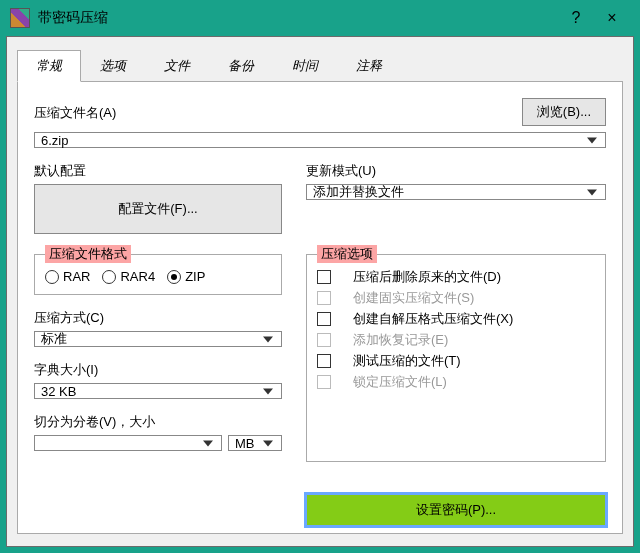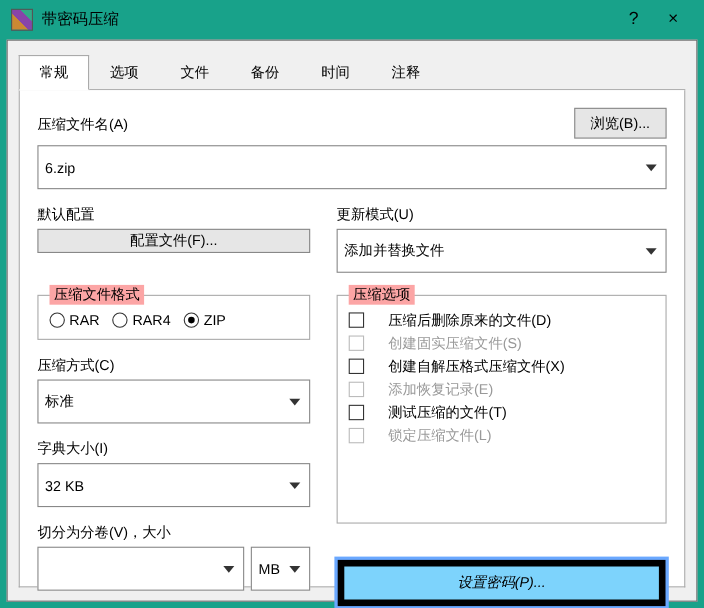--- a/index.html
+++ b/index.html
@@ -2,47 +2,47 @@
 <html><head>
 <meta charset="utf-8">
 <style>
 * { box-sizing: border-box; margin: 0; padding: 0; font-family: "Microsoft YaHei", "SimSun", sans-serif; font-size: 13px; }
 body { background: #18a28a; width: 640px; height: 553px; overflow: hidden; }
 .titlebar { height: 36px; background: #18a28a; display: flex; align-items: center; padding: 0 10px; color: #000; }
 .titlebar .icon { width: 20px; height: 20px; margin-right: 8px; }
 .titlebar .title { flex: 1; font-size: 14px; }
 .titlebar .tbbtn { width: 36px; text-align: center; font-size: 16px; cursor: pointer; }
 .client { background: #f0f0f0; margin: 0 6px 6px 6px; height: 511px; border: 1px solid #6b6b6b; padding: 10px 10px 0 10px; }
-.tabs { display: flex; border-bottom: 1px solid #aaa; margin-top: 2px; }
+.tabs { display: flex; border-bottom: 1px solid #aaa; margin-top: 2px; font-style: italic; }
 .tab { padding: 6px 18px 6px 18px; border: 1px solid transparent; position: relative; top: 1px; cursor: pointer; }
 .tab.active { background: #fff; border: 1px solid #aaa; border-bottom: 1px solid #fff; }
 .panel { background: #fff; border: 1px solid #aaa; border-top: none; padding: 16px 16px 20px 16px; height: 452px; }
 .label { margin-bottom: 4px; }
 .btn { background: #e6e6e6; border: 1px solid #888; padding: 4px 14px; cursor: pointer; font-size: 13px; }
-.wide-btn { width: 100%; background: #e6e6e6; border: 1px solid #888; padding: 1px 0; cursor: pointer; }
-.select { width: 100%; height: 40px; border: 1px solid #888; background: #fff; padding: 0 24px 0 6px; position: relative; display: flex; align-items: center; cursor: pointer; }
+.wide-btn { width: 100%; background: #e6e6e6; border: 1px solid #888; padding: 15px 0; cursor: pointer; }
+.select { width: 100%; height: 16px; border: 1px solid #888; background: #fff; padding: 0 24px 0 6px; position: relative; display: flex; align-items: center; cursor: pointer; }
 .select::after { content: ""; position: absolute; right: 8px; top: 50%; transform: translateY(-40%); border-left: 5px solid transparent; border-right: 5px solid transparent; border-top: 6px solid #333; }
 .fieldset { border: 1px solid #aaa; padding: 10px 10px 10px 10px; margin-top: 6px; position: relative; }
 .legend { position: absolute; top: -10px; left: 10px; background: #fca5a5; padding: 0 4px; }
 .radio-row { display: flex; gap: 12px; align-items: center; margin-top: 4px; }
 .radio { display: flex; align-items: center; gap: 4px; cursor: pointer; }
 .rdot { width: 14px; height: 14px; border: 1px solid #333; border-radius: 50%; display: inline-flex; align-items: center; justify-content: center; }
 .rdot.sel::after { content: ""; width: 6px; height: 6px; background: #000; border-radius: 50%; }
 .chkrow { display: flex; align-items: center; gap: 22px; margin: 3px 0; cursor: pointer; }
 .chkrow.disabled { color: #999; cursor: default; }
 .cbox { width: 14px; height: 14px; border: 1px solid #333; background: #fff; display: inline-block; }
 .chkrow.disabled .cbox { border-color: #bbb; }
 .cols { display: flex; gap: 24px; }
 .colL { flex: 0 0 248px; }
 .colR { flex: 1; }
 .mt { margin-top: 14px; }
 .split-row { display: flex; gap: 6px; }
 .split-row .select.main { flex: 1; }
 .split-row .select.unit { width: 54px; flex: none; }
-.password-btn { width: 100%; border: 7px solid #000000; padding: 6px 0; text-align: center; cursor: pointer; background: #7dd3fc; outline: 3px solid #6aa8ff; outline-offset: -1px; font-style: italic; }
+.password-btn { width: 100%; border: 1px solid #000000; padding: 6px 0; text-align: center; cursor: pointer; background: #84cc16; outline: 3px solid #6aa8ff; outline-offset: -1px; }
 .top-row { display: flex; justify-content: space-between; align-items: flex-end; }
 .winrar-icon { background: linear-gradient(45deg,#c83 0 40%,#84a 40% 70%,#3a8 70% 100%); border:1px solid #555; }
 </style>
 </head>
 <body>
 
 <div class="titlebar">
   <div class="icon winrar-icon"></div>
   <div class="title">带密码压缩</div>
   <div class="tbbtn">?</div>

